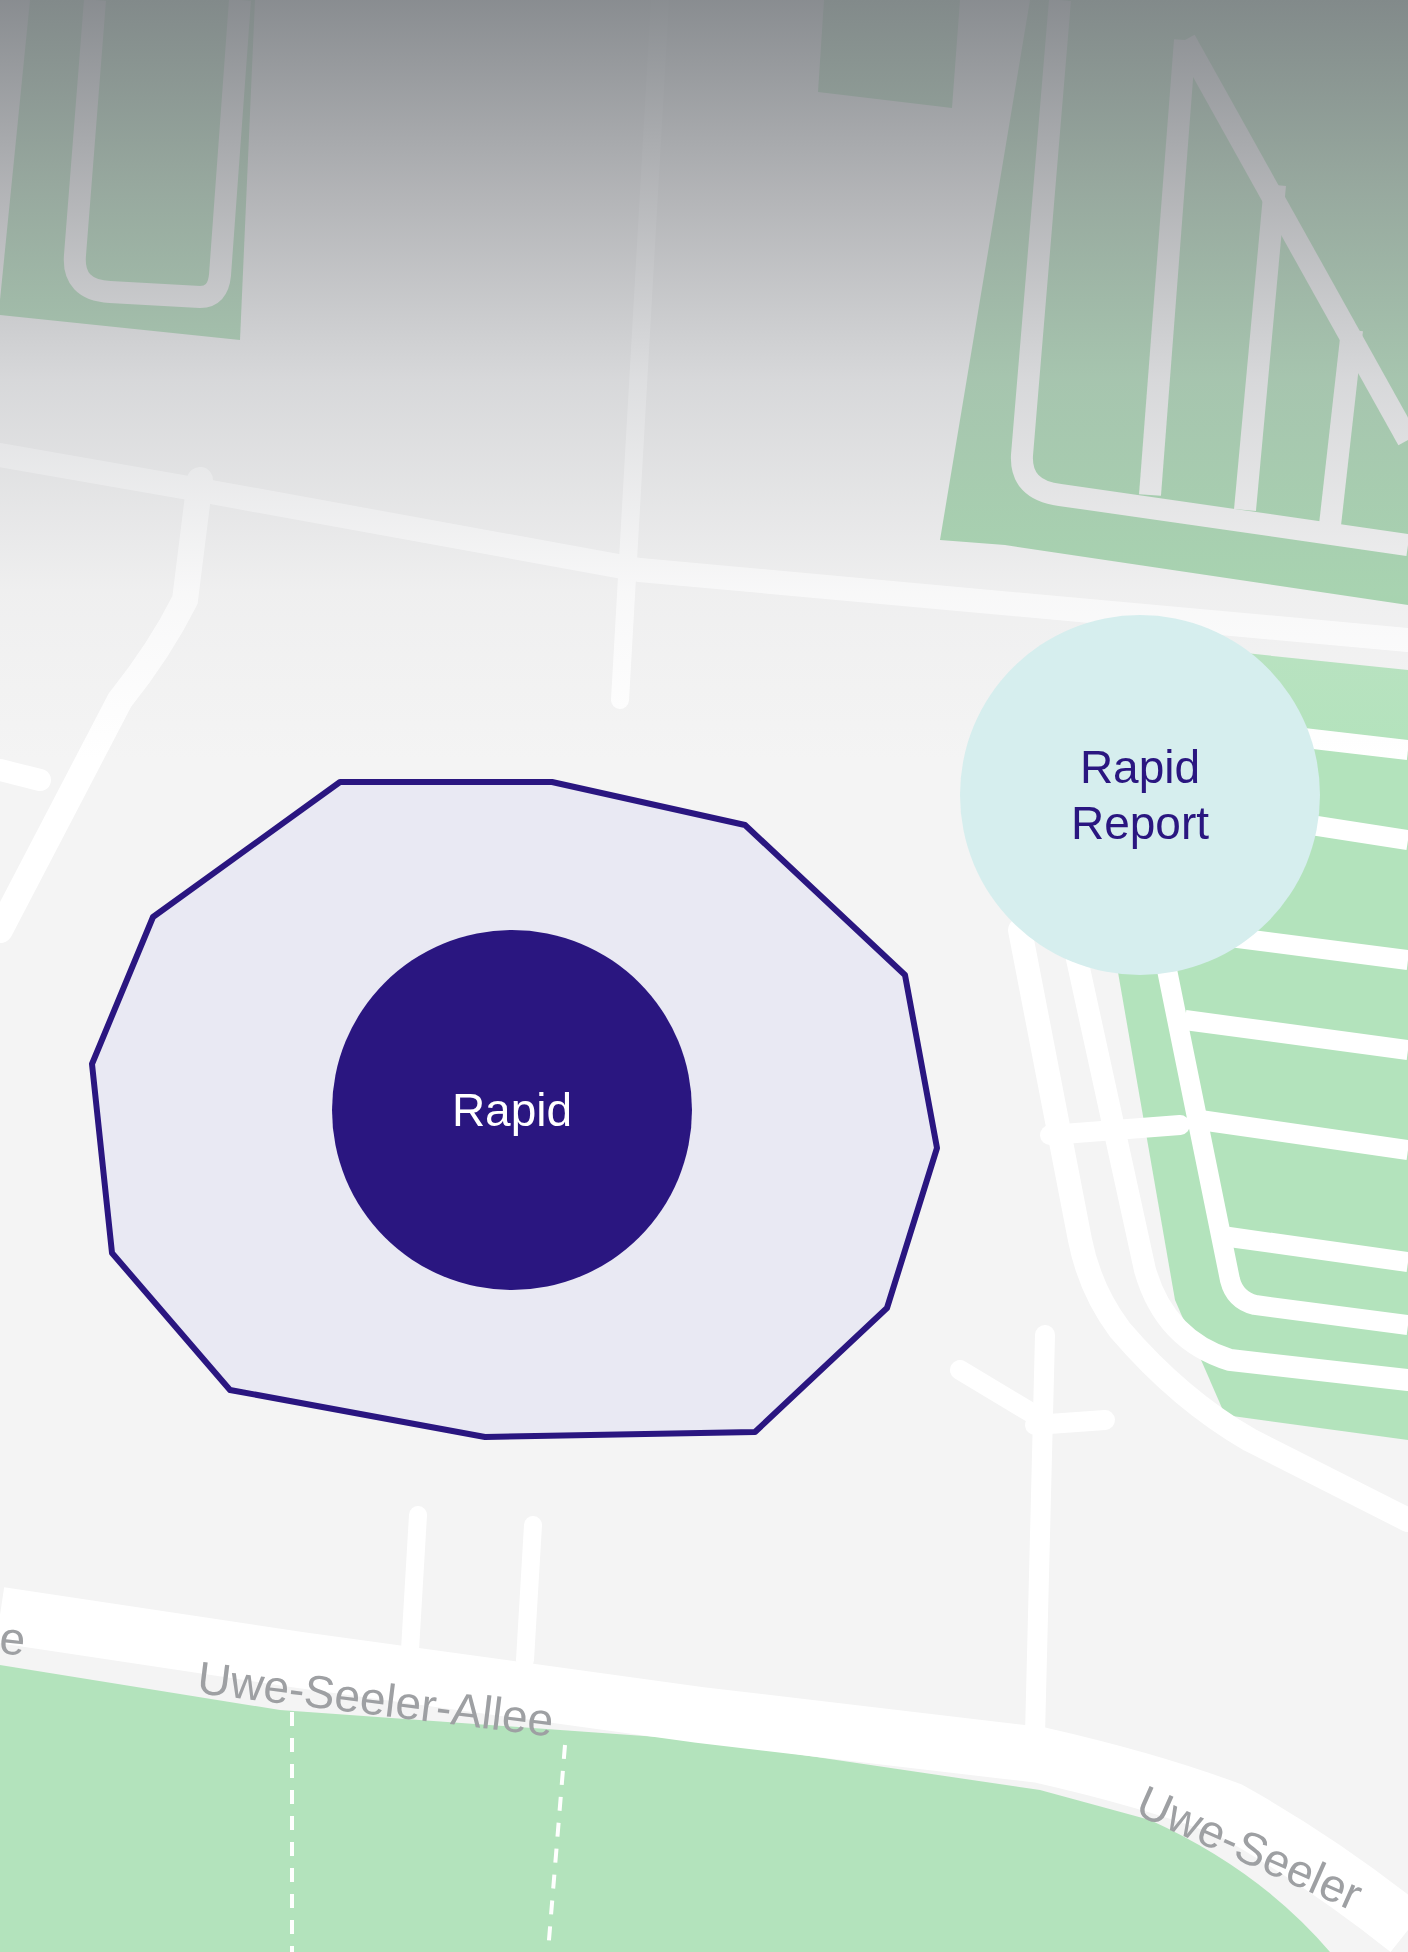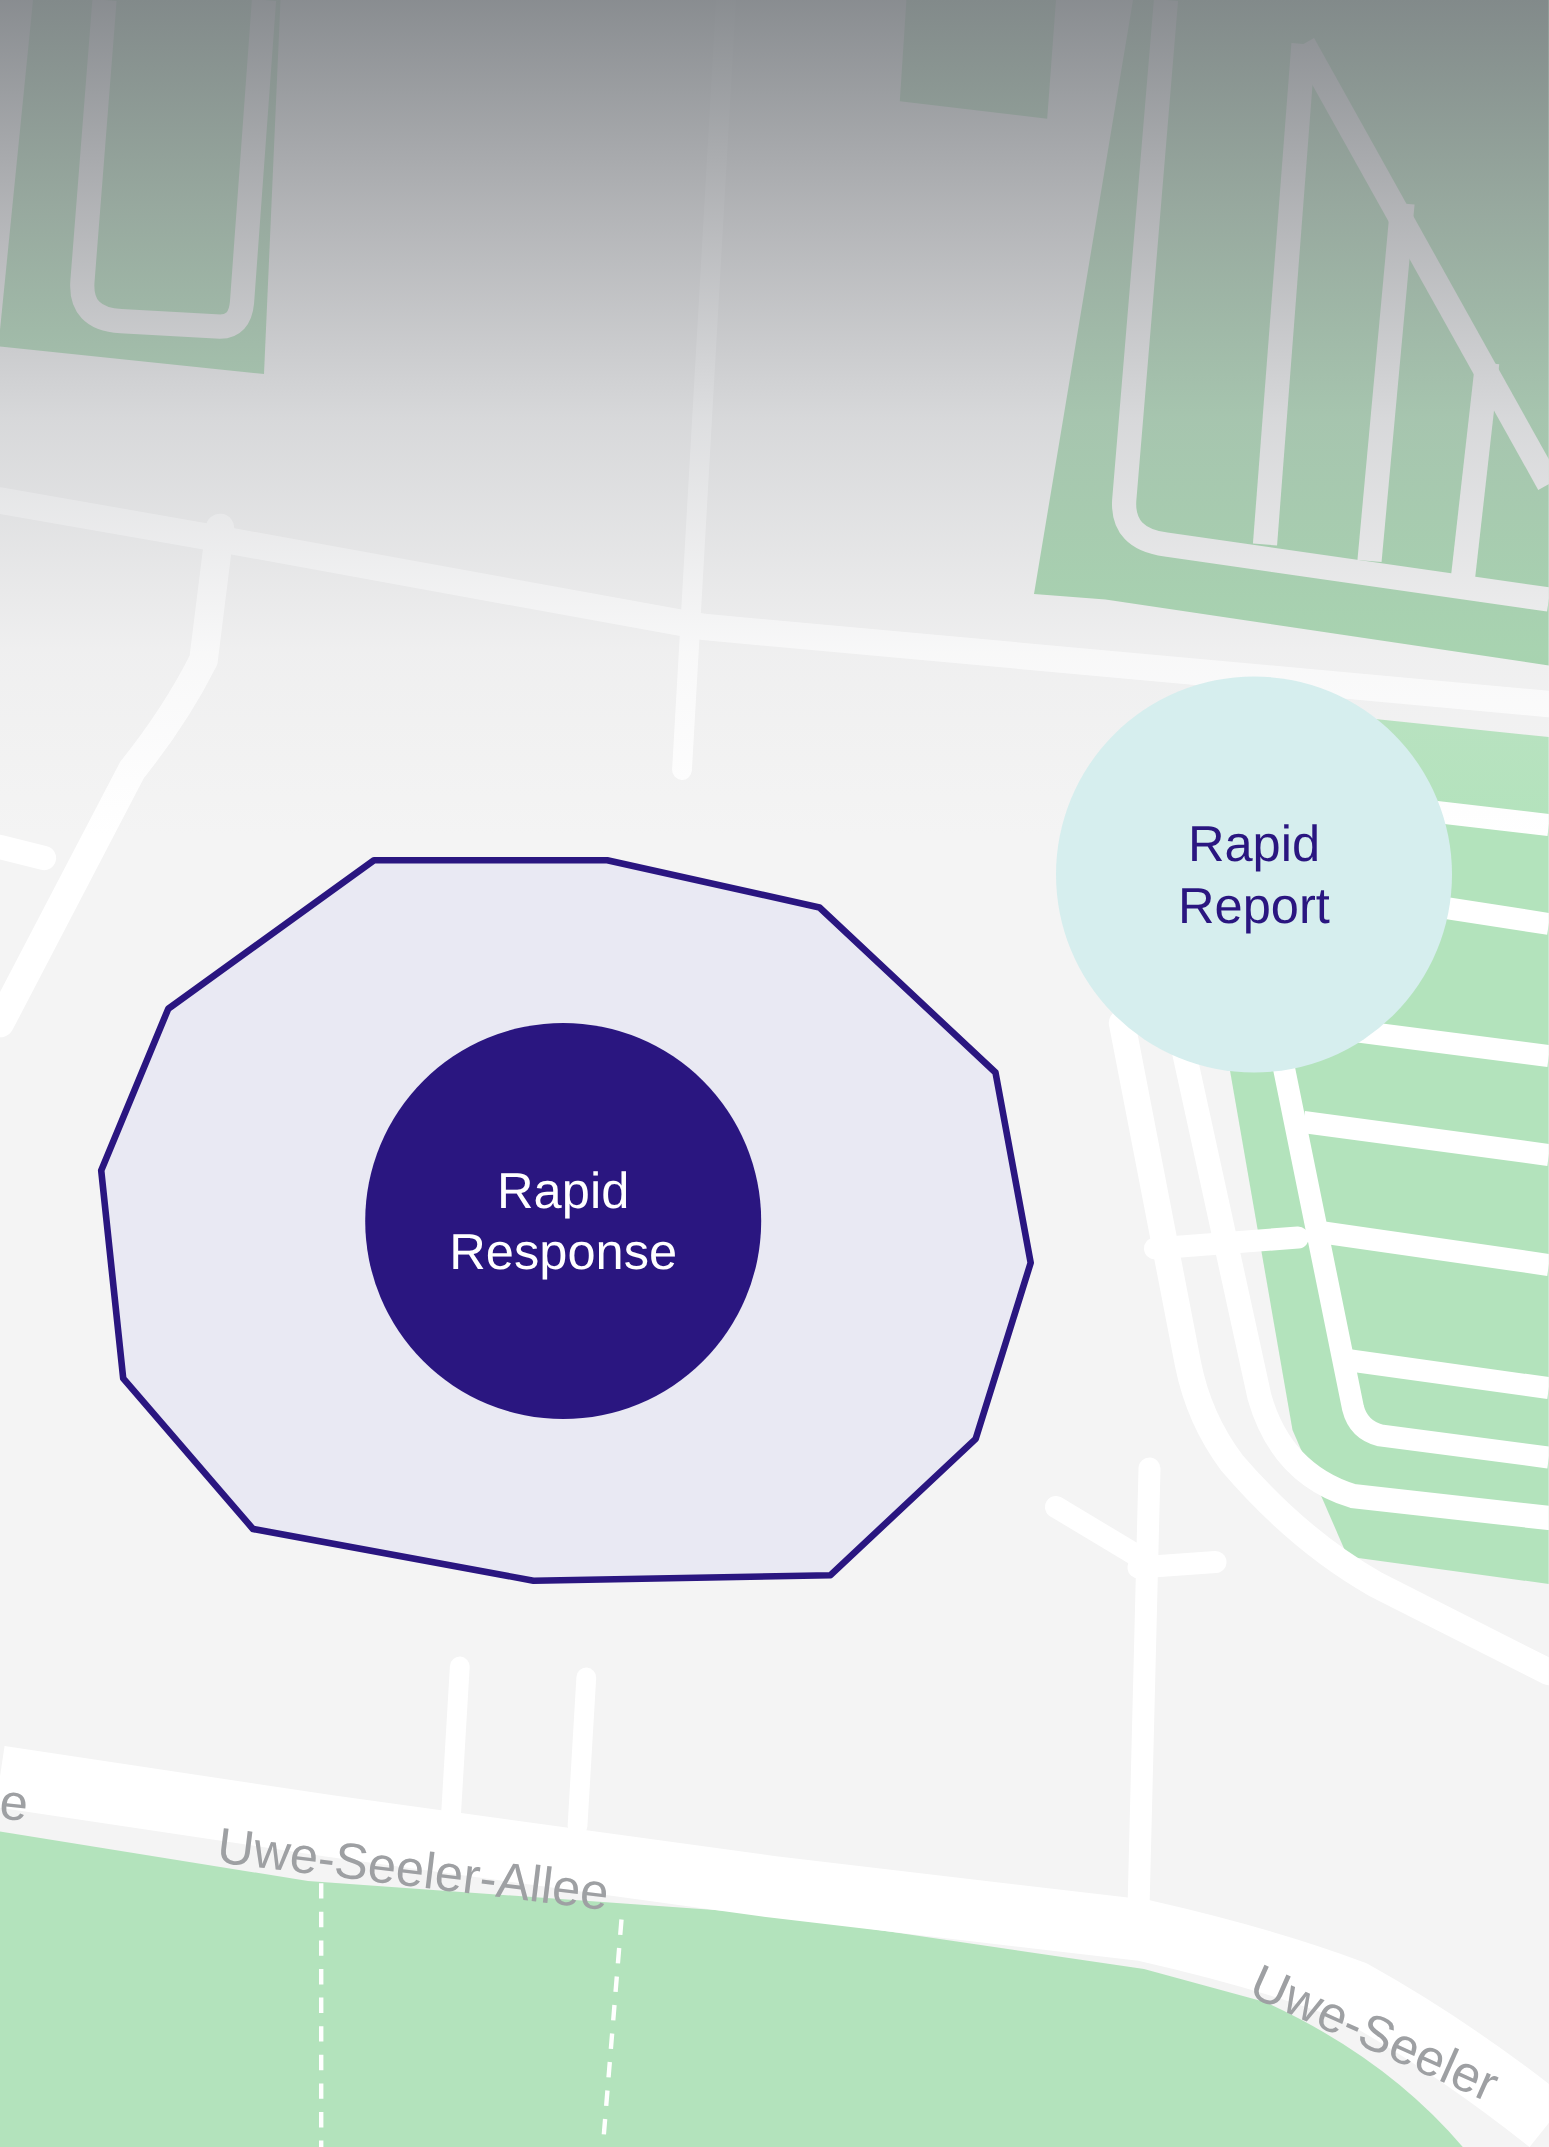--- a/index.html
+++ b/index.html
@@ -69,21 +69,20 @@
   </g>
 
   <polygon points="340,782 552,782 745,825 905,975 937,1148 887,1308 755,1432 485,1437 230,1390 112,1253 92,1064 153,917" fill="#e9e9f3" stroke="#2a1680" stroke-width="6" stroke-linejoin="round"></polygon>
 </svg>
 
 <div class="fade"></div>
 
 <div class="marker response">
   <div>
     <div>Rapid</div>
-    <div>Response</div>
   </div>
 </div>
 
 <div class="marker report">
   <div>
     <div>Rapid</div>
     <div>Report</div>
   </div>
 </div>
 

